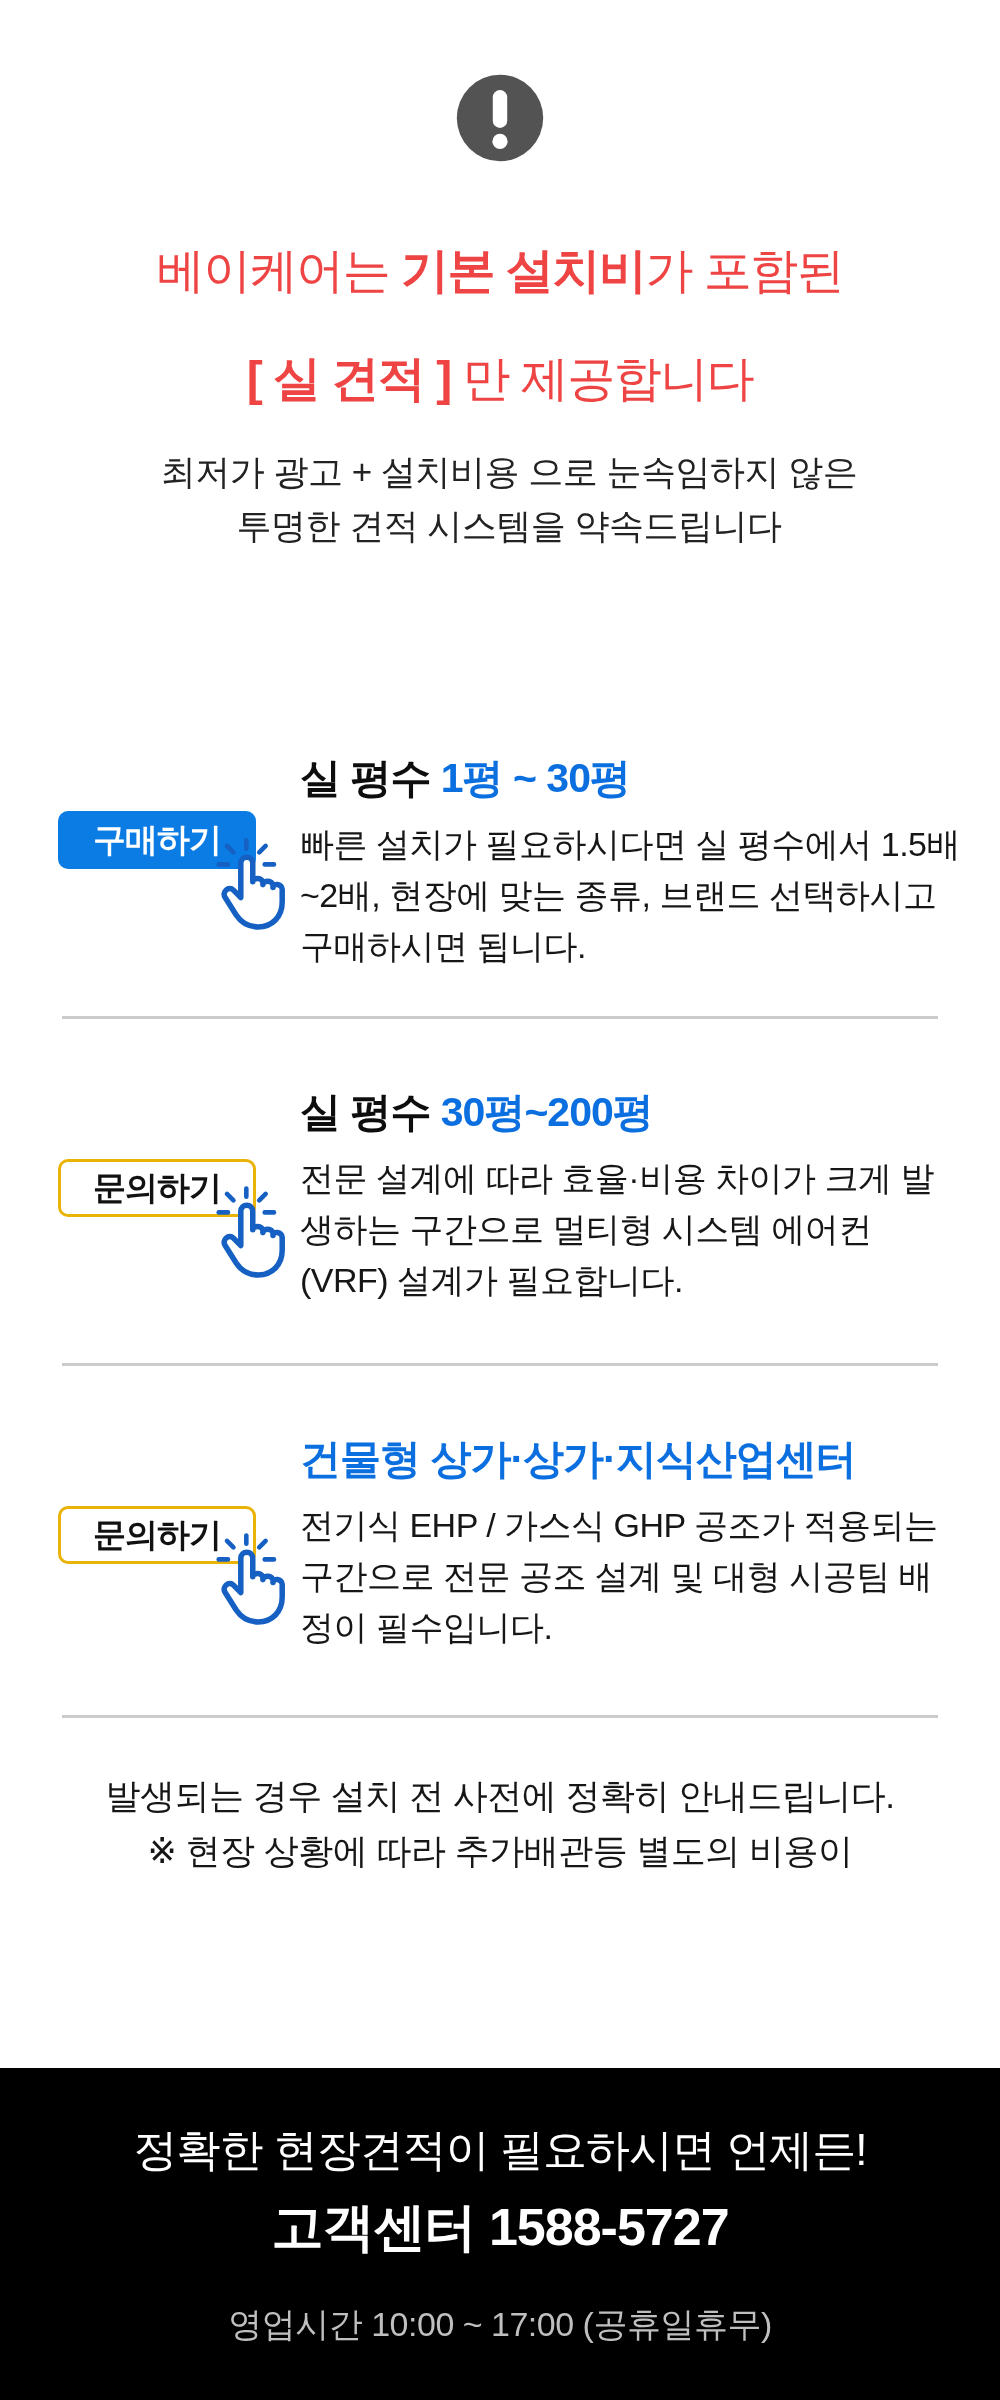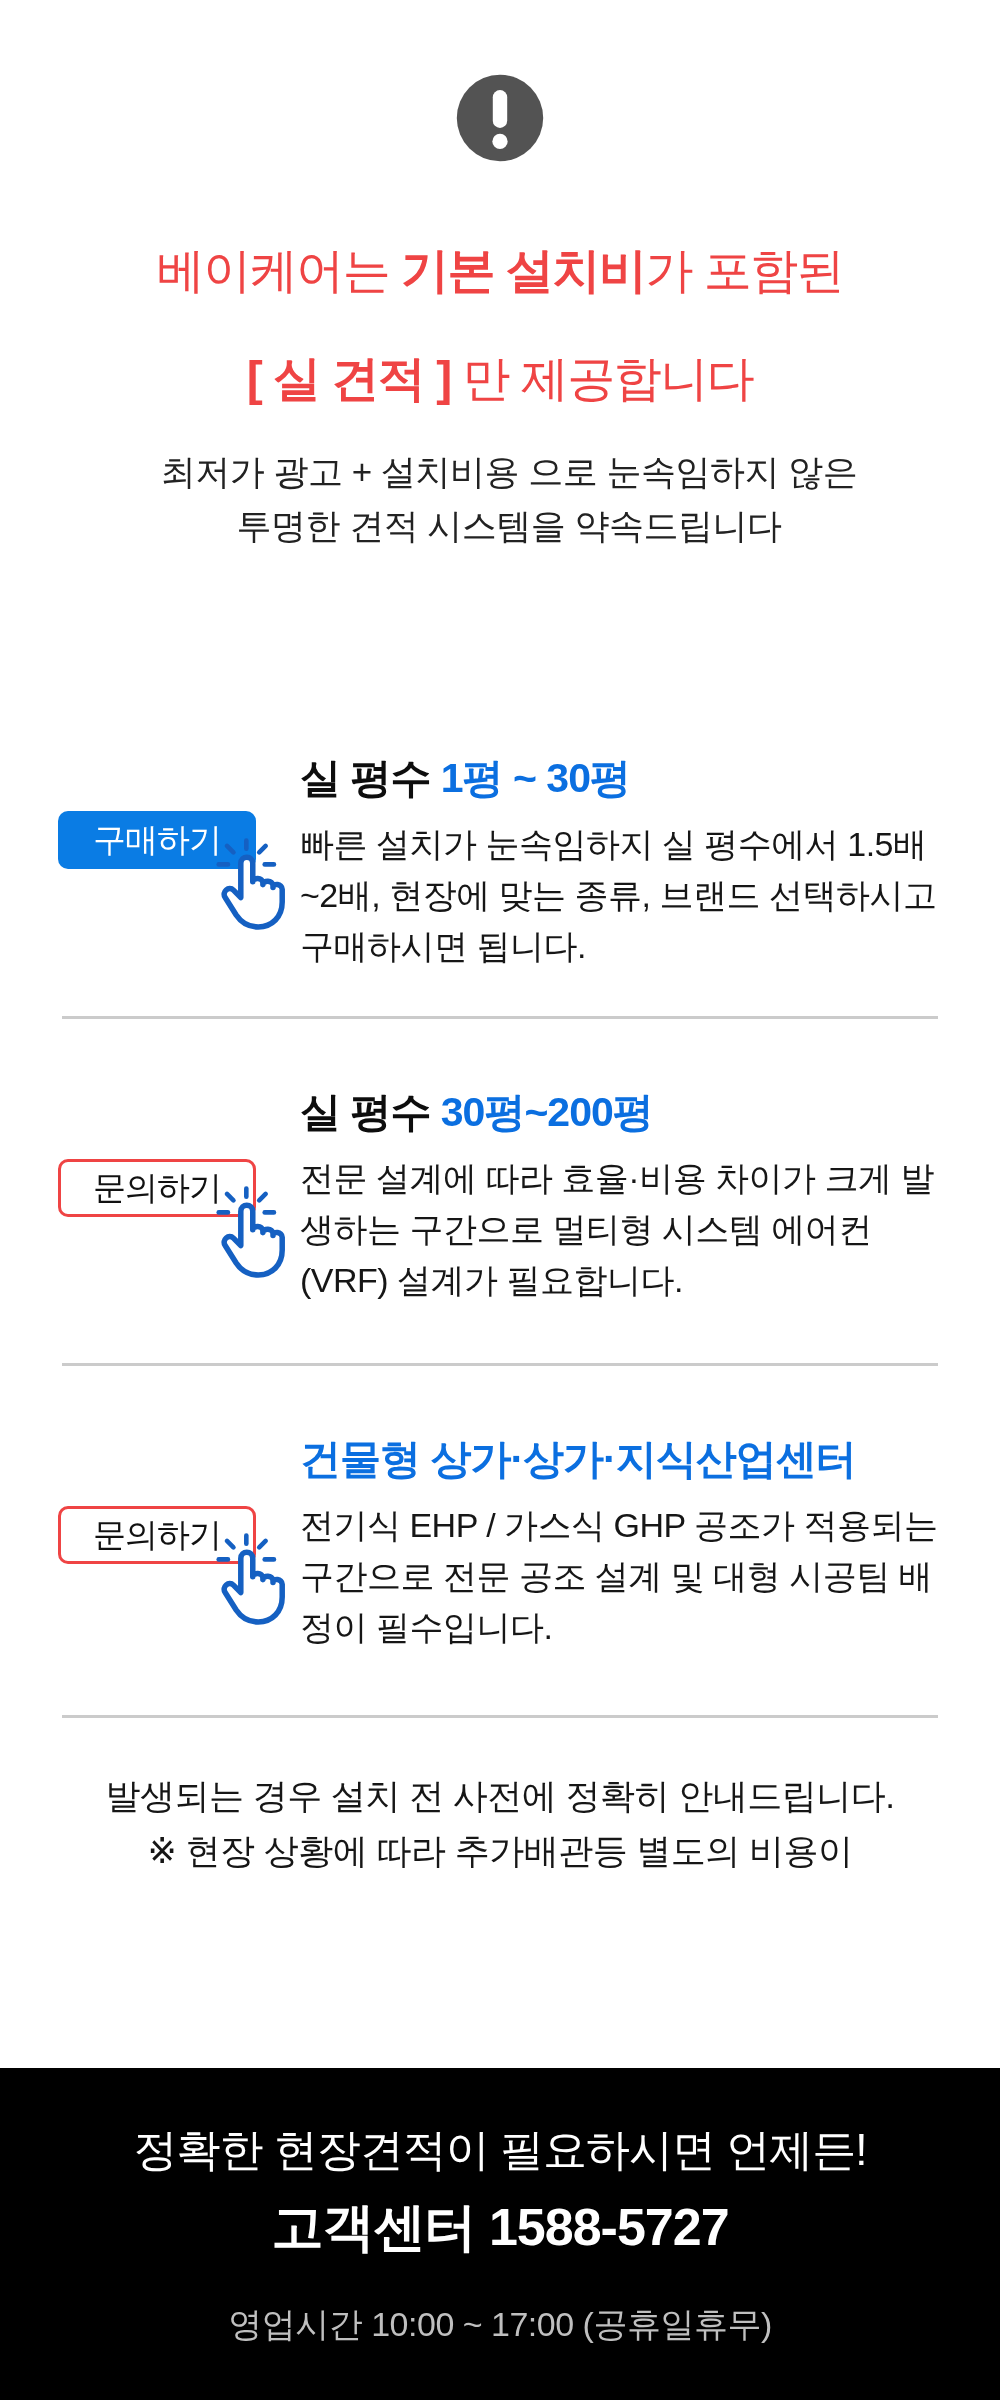--- a/index.html
+++ b/index.html
@@ -38,26 +38,26 @@
   .sec-title .blue{color:#0b6fe0;}
   .sec-body{
     margin-top:12px;width:660px;font-size:34px;line-height:51px;color:#161616;
     letter-spacing:-0.5px;
   }
 
   .btn-wrap{position:absolute;left:8px;width:198px;height:58px;}
   .btn-wrap.pos-a{top:62px;}
   .btn-wrap.pos-b{top:76px;}
   .btn{
-    width:198px;height:58px;border-radius:10px;font-size:33px;font-weight:400;
+    width:198px;height:58px;border-radius:10px;font-size:33px;font-weight:700;
     letter-spacing:-1px;display:flex;align-items:center;justify-content:center;
     font-family:inherit;cursor:pointer;
   }
   .btn.filled{background:#0a7ce4;color:#ffffff;border:none;}
-  .btn.outline{background:#ffffff;color:#111111;border:3px solid #ef4444;}
+  .btn.outline{background:#ffffff;color:#111111;border:3px solid #eab308;}
   .hand{position:absolute;right:-40px;top:26px;width:92px;height:98px;pointer-events:none;}
 
   .divider{
     width:876px;height:0;border:none;border-top:3px solid #cbcbcb;margin:0 auto;
   }
   .divider.d1{margin-top:44px;}
   .divider.d2{margin-top:57px;}
   .divider.d3{margin-top:62px;}
 
   
@@ -91,21 +91,21 @@
   <div><b>[ 실 견적 ]</b><span> 만 제공합니다</span></div>
 </div>
 
 <div class="subheading">
   <div>최저가 광고 + 설치비용 으로 눈속임하지 않은</div>
   <div>투명한 견적 시스템을 약속드립니다</div>
 </div>
 
 <div class="section first">
   <div class="sec-title"><span>실 평수 </span><span class="blue">1평 ~ 30평</span></div>
-  <div class="sec-body">빠른 설치가 눈속임하지 실 평수에서 1.5배~2배, 현장에 맞는 종류, 브랜드 선택하시고 구매하시면 됩니다.</div>
+  <div class="sec-body">빠른 설치가 필요하시다면 실 평수에서 1.5배~2배, 현장에 맞는 종류, 브랜드 선택하시고 구매하시면 됩니다.</div>
   <div class="btn-wrap pos-a">
     <button class="btn filled">구매하기</button>
     <svg class="hand" viewBox="0 0 100 105" aria-hidden="true">
       <g stroke="#1560c2" stroke-width="5" stroke-linecap="round">
         <line x1="46" y1="12" x2="46" y2="3"></line>
         <line x1="32" y1="16" x2="25" y2="9"></line>
         <line x1="26" y1="29" x2="16" y2="29"></line>
         <line x1="60" y1="16" x2="67" y2="9"></line>
         <line x1="66" y1="29" x2="76" y2="29"></line>
       </g>

